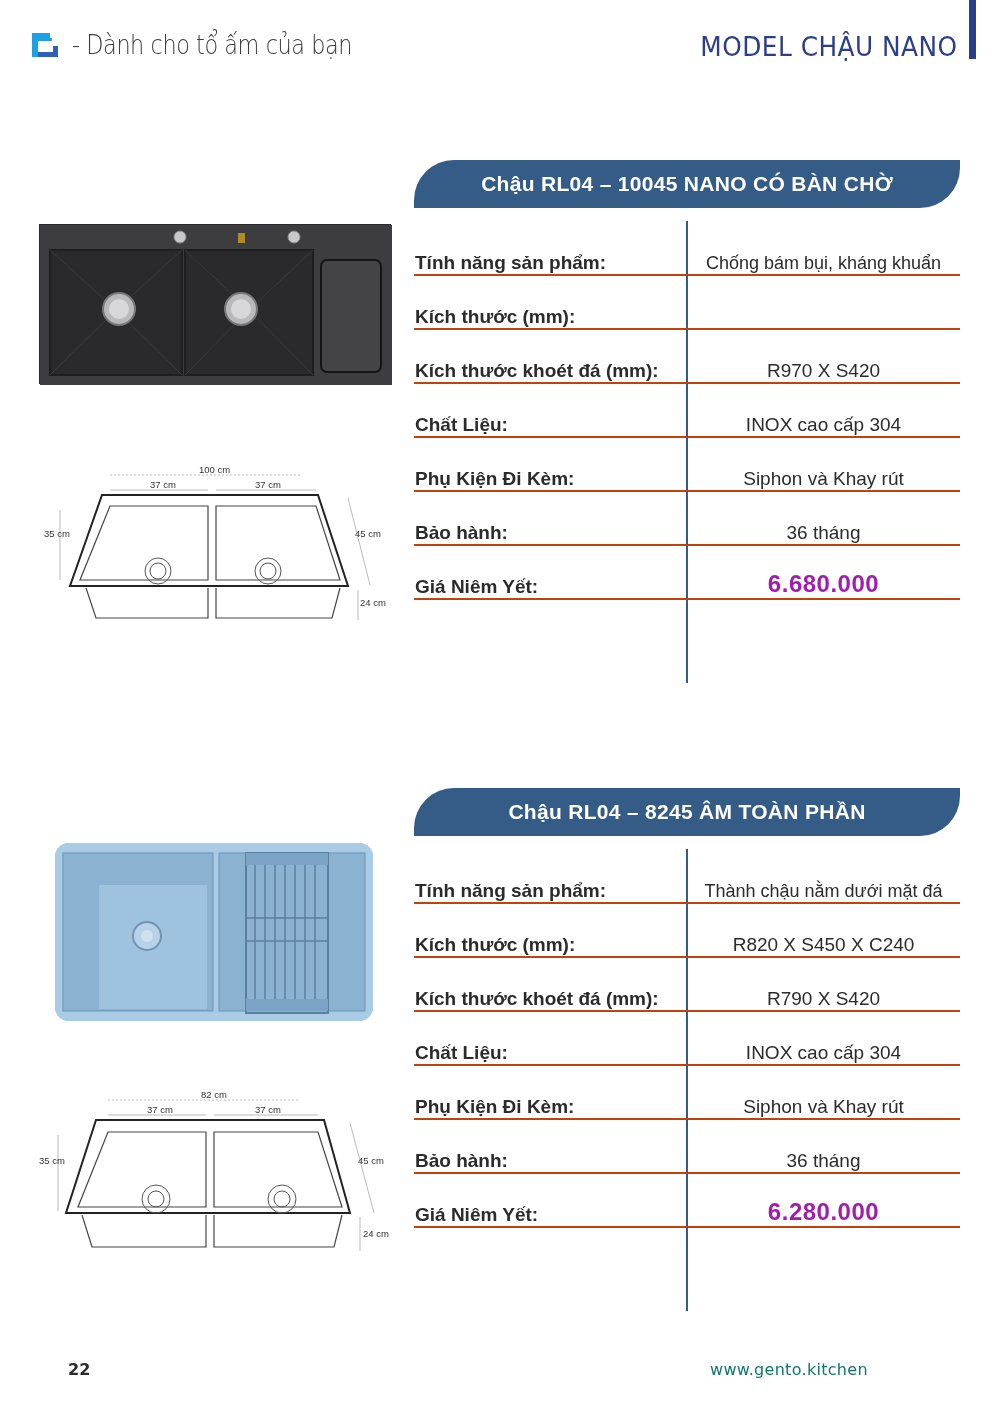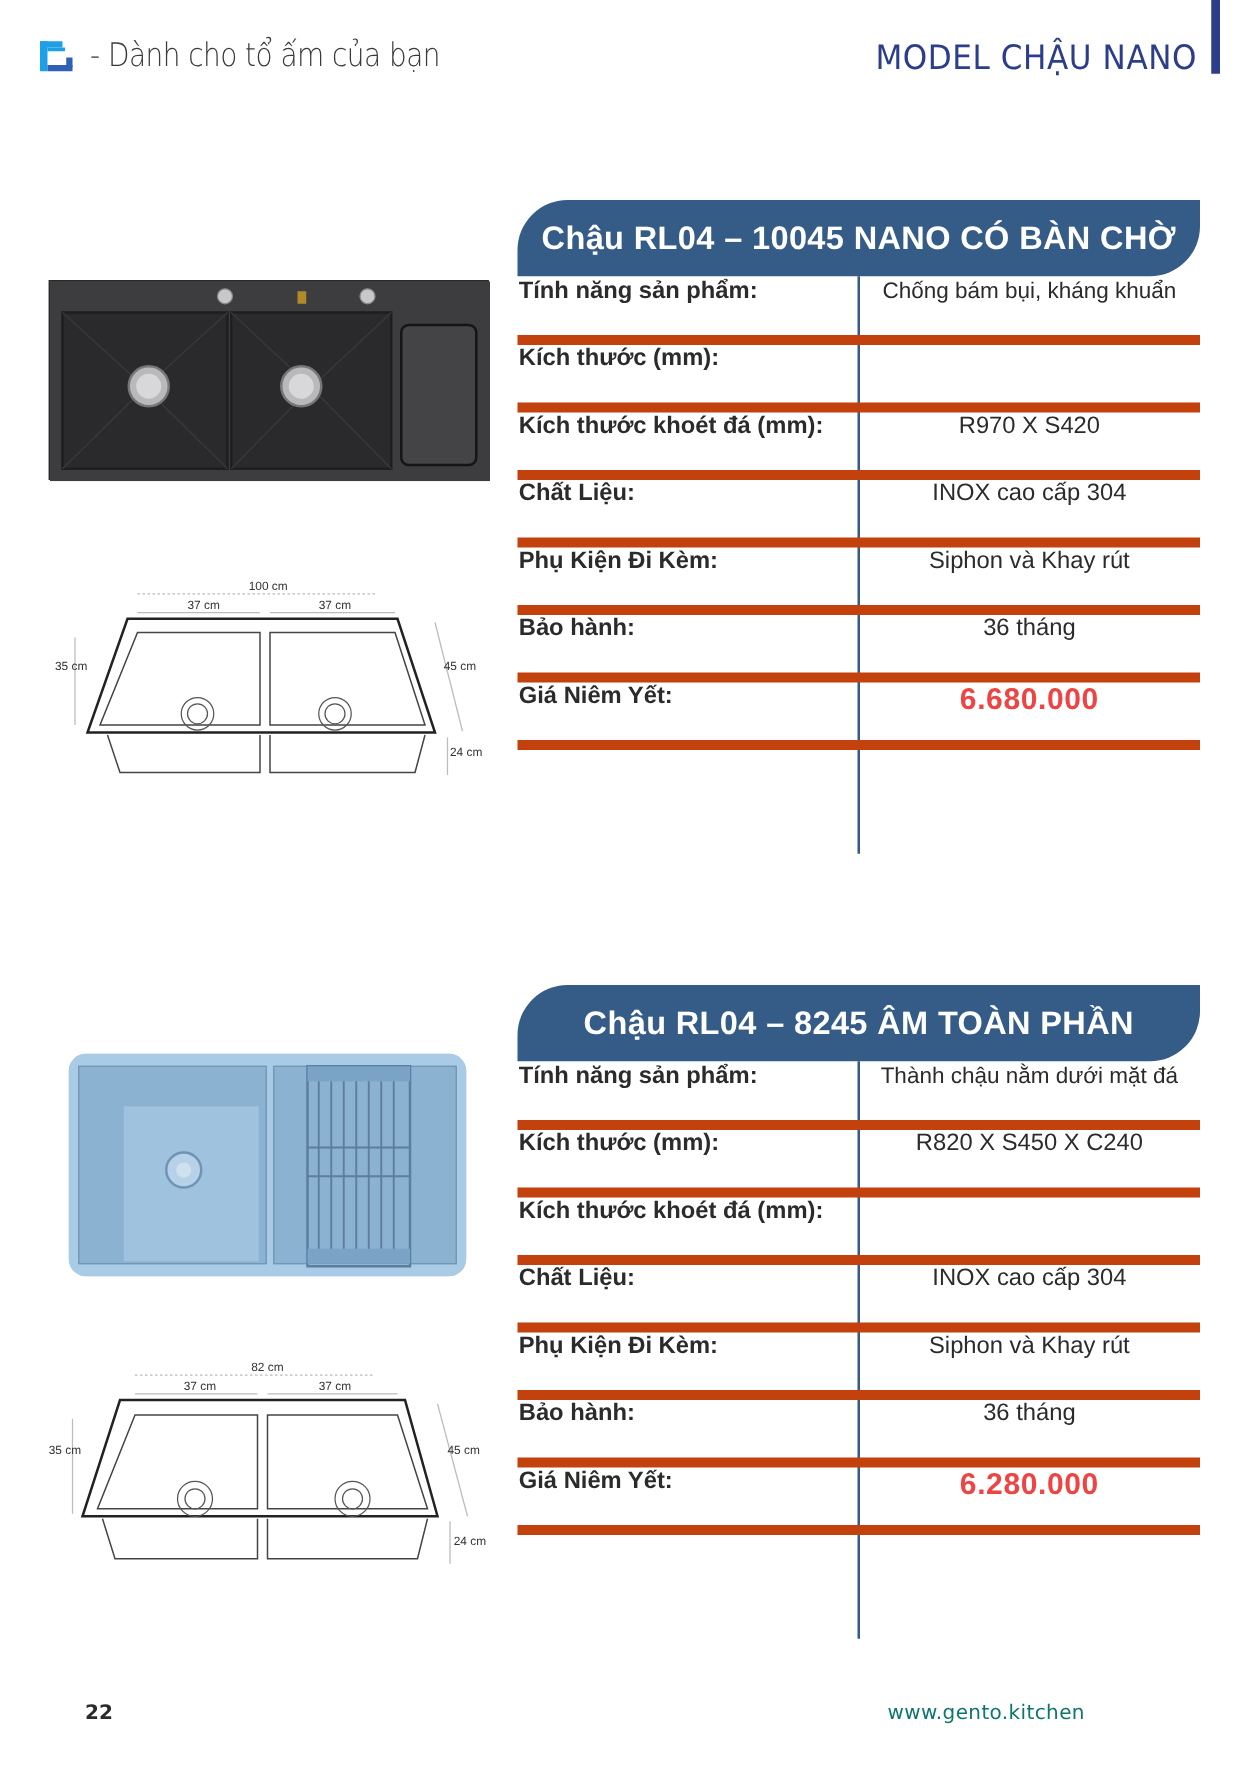--- a/index.html
+++ b/index.html
@@ -14,27 +14,27 @@
     .logo .d { position: absolute; left: 6px; top: 22px; width: 20px; height: 5px; background: #2f60b8; }
     .logo .e { position: absolute; left: 21px; top: 16px; width: 5px; height: 8px; background: #2f60b8; }
     .tagline { font-family: "DejaVu Sans", sans-serif; font-size: 26px; color: #3a3a3a; letter-spacing: -0.5px; transform: scaleX(0.86); transform-origin: left center; font-weight: 300; }
 
     .header-right { position: absolute; right: 42px; top: 31px; font-family: "DejaVu Sans", sans-serif; font-size: 27px; color: #2c3e8a; letter-spacing: 0.5px; transform: scaleX(0.92); transform-origin: right center; }
     .corner-bar { position: absolute; left: 969px; top: 0; width: 7px; height: 59px; background: #2c3e8a; }
     .product-photo { position: absolute; }
     .photo-dark { left: 39px; top: 224px; width: 352px; height: 160px; background: #3c3c3e; border: 1px solid #2a2a2a; }
     .photo-steel { left: 55px; top: 843px; width: 318px; height: 178px; background: #8fb8d9; border-radius: 14px; }
 
-    .band { position: absolute; left: 414px; width: 546px; height: 61px; background: #355c86; border-radius: 40px 0 40px 0; color: #ffffff; font-weight: bold; font-size: 26px; display: flex; align-items: center; justify-content: center; letter-spacing: 0.3px; }
+    .band { position: absolute; left: 414px; width: 546px; height: 48px; background: #355c86; border-radius: 40px 0 40px 0; color: #ffffff; font-weight: bold; font-size: 21px; display: flex; align-items: center; justify-content: center; letter-spacing: 0.3px; }
 
     .spec-table { position: absolute; left: 414px; width: 546px; }
-    .spec-row { position: relative; height: 54px; border-bottom: 8px solid #c2410c; display: flex; align-items: flex-start; }
+    .spec-row { position: relative; height: 54px; border-bottom: 2px solid #c2410c; display: flex; align-items: flex-end; }
     .spec-label { width: 273px; font-weight: bold; font-size: 19px; color: #2b2b2b; padding-left: 1px; }
     .spec-value { flex: 1; text-align: center; font-size: 19px; color: #2b2b2b; }
-    .spec-value.price { color: #ef4444; font-weight: bold; font-size: 24px; letter-spacing: 0.5px; }
+    .spec-value.price { color: #a21caf; font-weight: bold; font-size: 24px; letter-spacing: 0.5px; }
     .divider-v { position: absolute; left: 686px; width: 2px; background: #355c86; }
 
     .dim-label { position: absolute; font-size: 9.5px; color: #333; font-family: "Liberation Sans", sans-serif; }
 
     .footer-page { position: absolute; left: 68px; top: 1360px; font-size: 16px; font-weight: bold; color: #2b2b2b; font-family: "DejaVu Sans", sans-serif; }
     .footer-url { position: absolute; left: 710px; top: 1360px; font-size: 16px; color: #0f766e; font-family: "DejaVu Sans", sans-serif; letter-spacing: 0.3px; }
   </style>
 </head>
 <body>
 
@@ -199,20 +199,21 @@
     <div class="spec-row">
       <span class="spec-label">Tính năng sản phẩm:</span>
       <span class="spec-value" style="font-size:18px;">Thành chậu nằm dưới mặt đá</span>
     </div>
     <div class="spec-row">
       <span class="spec-label">Kích thước (mm):</span>
       <span class="spec-value">R820 X S450 X C240</span>
     </div>
     <div class="spec-row">
       <span class="spec-label">Kích thước khoét đá (mm):</span>
+      <span class="spec-value">R790 X S420</span>
     </div>
     <div class="spec-row">
       <span class="spec-label">Chất Liệu:</span>
       <span class="spec-value">INOX cao cấp 304</span>
     </div>
     <div class="spec-row">
       <span class="spec-label">Phụ Kiện Đi Kèm:</span>
       <span class="spec-value">Siphon và Khay rút</span>
     </div>
     <div class="spec-row">

